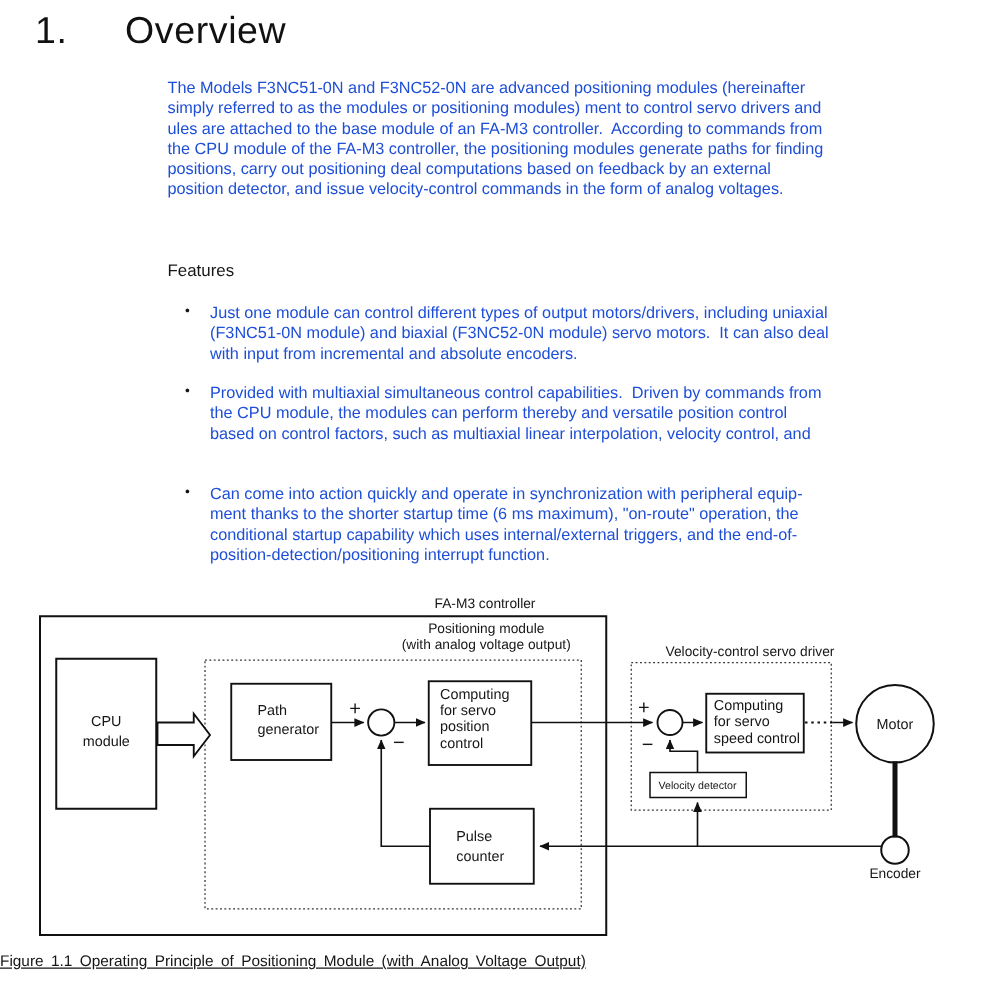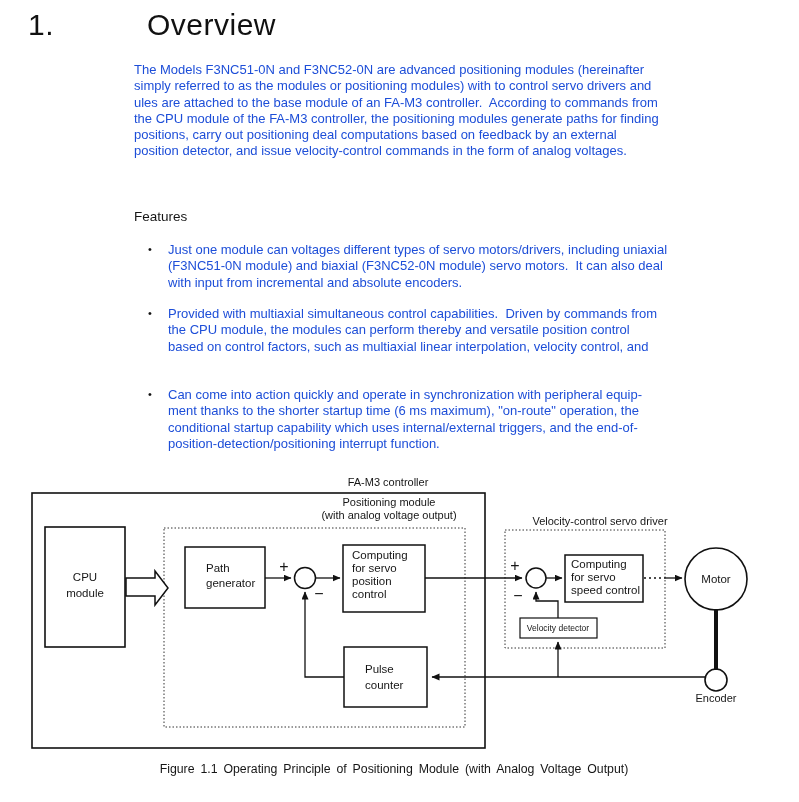--- a/index.html
+++ b/index.html
@@ -6,63 +6,63 @@
   .page{
     position:relative;
     width:799px;height:802px;
     background:#ffffff;
     font-family:"Liberation Sans", sans-serif;
     color:#111;
     overflow:hidden;
   }
   .title-row{position:absolute;top:8px;left:28px;font-size:30px;letter-spacing:0.5px;}
   .title-num{position:absolute;left:0;top:0;}
-  .title-text{position:absolute;left:72px;top:0;margin-left:47px;}
+  .title-text{position:absolute;left:72px;top:0;}
   .textline{white-space:pre;font-size:13px;line-height:16.3px;color:#1d4ed8;}
   .intro{position:absolute;left:134px;top:62px;}
   .features-heading{position:absolute;left:134px;top:209px;font-size:13.5px;color:#161616;text-align:right;}
   .bullet{position:absolute;left:148px;}
   .bullet .dot{position:absolute;left:0;top:1px;font-size:11px;}
   .bullet .bullines{position:absolute;left:20px;top:0;}
   .diagram{position:absolute;left:0;top:470px;width:662px;height:292px;}
   .diagram svg{display:block;}
-  .caption{position:absolute;left:0;top:762px;width:788px;text-align:center;
-    font-size:12.3px;word-spacing:2.5px;color:#161616;}
+  .caption{position:absolute;left:0;top:762px;width:788px;
+    font-size:12.3px;word-spacing:2.5px;color:#161616;text-decoration:underline;}
   svg text{font-family:"Liberation Sans", sans-serif;fill:#161616;}
   svg .lbl{font-size:11px;}
   svg .boxtxt{font-size:11.5px;}
   svg .tiny{font-size:8.5px;}
   svg .sign{font-size:16px;}
   svg rect, svg circle, svg line, svg polyline, svg polygon{vector-effect:none;}
 </style>
 </head>
 <body>
 
 <div class="page">
 
   <div class="title-row">
     <span class="title-num">1.</span>
     <span class="title-text">Overview</span>
   </div>
 
   <div class="intro">
     <div class="textline">The Models F3NC51-0N and F3NC52-0N are advanced positioning modules (hereinafter</div>
-    <div class="textline">simply referred to as the modules or positioning modules) with to control servo drivers and</div>
+    <div class="textline">simply referred to as the modules or positioning modules) ment to control servo drivers and</div>
     <div class="textline">ules are attached to the base module of an FA-M3 controller.  According to commands from</div>
     <div class="textline">the CPU module of the FA-M3 controller, the positioning modules generate paths for finding</div>
     <div class="textline">positions, carry out positioning deal computations based on feedback by an external</div>
     <div class="textline">position detector, and issue velocity-control commands in the form of analog voltages.</div>
   </div>
 
   <div class="features-heading">Features</div>
 
   <div class="bullet" style="top:242px;">
     <span class="dot">•</span>
     <div class="bullines">
-      <div class="textline">Just one module can voltages different types of servo motors/drivers, including uniaxial</div>
+      <div class="textline">Just one module can control different types of output motors/drivers, including uniaxial</div>
       <div class="textline">(F3NC51-0N module) and biaxial (F3NC52-0N module) servo motors.  It can also deal</div>
       <div class="textline">with input from incremental and absolute encoders.</div>
     </div>
   </div>
 
   <div class="bullet" style="top:306px;">
     <span class="dot">•</span>
     <div class="bullines">
       <div class="textline">Provided with multiaxial simultaneous control capabilities.  Driven by commands from</div>
       <div class="textline">the CPU module, the modules can perform thereby and versatile position control</div>

